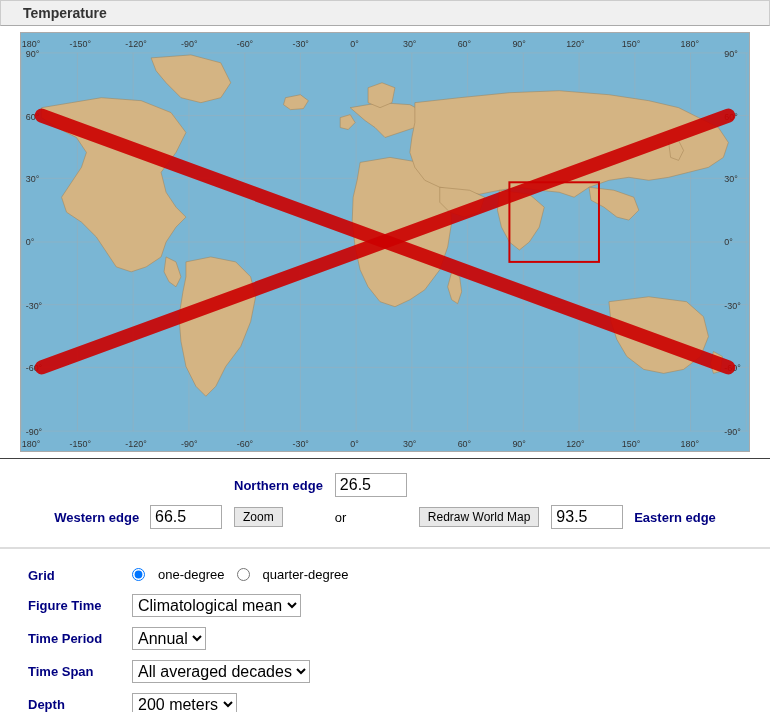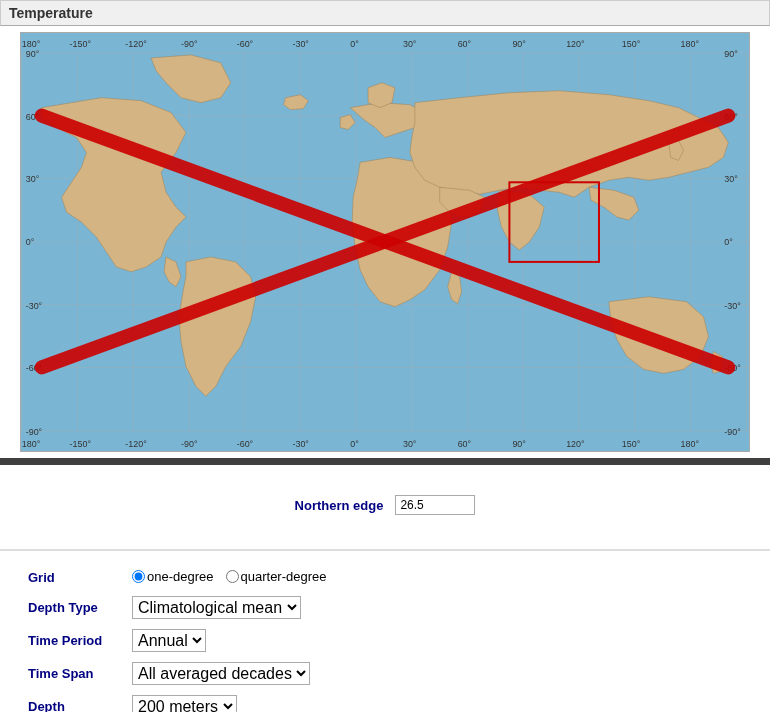--- a/index.html
+++ b/index.html
@@ -13,21 +13,21 @@
     #app {
       width: 770px;
       min-height: 712px;
       background: #fff;
     }
 
     
     .title-bar {
       background: #f0f0f0;
       border: 1px solid #ccc;
-      padding: 4px 8px;
+      padding: 4px 22px;
       font-weight: bold;
       font-size: 14px;
       color: #333;
       border-bottom: 1px solid #aaa;
     }
 
     
     .map-container {
       position: relative;
       width: 100%;
@@ -46,46 +46,46 @@
     }
 
     
     .map-svg {
       width: 100%;
       height: 100%;
     }
 
     
     .controls-area {
-      padding: 24px 10px;
-      border-top: 7px solid #404040;
+      padding: 8px 10px;
+      border-top: 1px solid #404040;
     }
 
     .coord-table {
       margin: 0 auto;
       border-collapse: separate;
       border-spacing: 4px;
     }
 
     .coord-table td {
       padding: 2px 4px;
       vertical-align: middle;
     }
 
     .coord-label {
       font-weight: bold;
       color: #000080;
       text-align: right;
     }
 
     .coord-input {
-      width: 80px;
+      width: 72px;
       border: 1px solid #aaa;
       padding: 2px 4px;
-      font-size: 12px;
+      font-size: 16px;
       background: #fff;
     }
 
     .zoom-btn, .redraw-btn {
       padding: 2px 8px;
       font-size: 12px;
       border: 1px solid #aaa;
       background: #e8e8e8;
       cursor: pointer;
     }
@@ -122,21 +122,21 @@
 
     .radio-group {
       display: inline-flex;
       align-items: center;
       gap: 12px;
     }
 
     .radio-option {
       display: inline-flex;
       align-items: center;
-      gap: 2px;
+      gap: 13px;
     }
   </style>
 </head>
 <body>
 
 <div id="app">
 
   <div class="title-bar">Temperature</div>
 
   <div class="map-container">
@@ -261,20 +261,41 @@
 
   <div class="controls-area">
     <table class="coord-table">
       <tbody>
           <tr>
         <td></td>
         <td class="coord-label">Northern edge</td>
         <td><input type="text" class="coord-input" value="26.5" style=""></td>
         <td></td>
       </tr>
+      <tr>
+        <td>
+          <span class="coord-label">Western edge</span>
+          &nbsp;
+          <input type="text" class="coord-input" value="66.5" style="">
+        </td>
+        <td>
+          <button class="zoom-btn">Zoom</button>
+        </td>
+        <td>
+          <span>or</span>
+        </td>
+        <td>
+          <button class="redraw-btn">Redraw World Map</button>
+        </td>
+        <td>
+          <input type="text" class="coord-input" value="93.5" style="">
+          &nbsp;
+          <span class="coord-label">Eastern edge</span>
+        </td>
+      </tr>
     </tbody>
       </table>
   </div>
 
   <div class="settings-area">
     <table class="settings-table">
       <tbody>
           <tr>
         <td class="settings-label">Grid</td>
         <td>
@@ -284,21 +305,21 @@
               <span>one-degree</span>
             </label>
             <label class="radio-option">
               <input type="radio" name="grid" value="quarter-degree" style="">
               <span>quarter-degree</span>
             </label>
           </div>
         </td>
       </tr>
       <tr>
-        <td class="settings-label">Depth Type</td>
+        <td class="settings-label">Figure Time</td>
         <td>
           <select>
             <option>Climatological mean</option>
           </select>
         </td>
       </tr>
       <tr>
         <td class="settings-label">Time Period</td>
         <td>
           <select>

